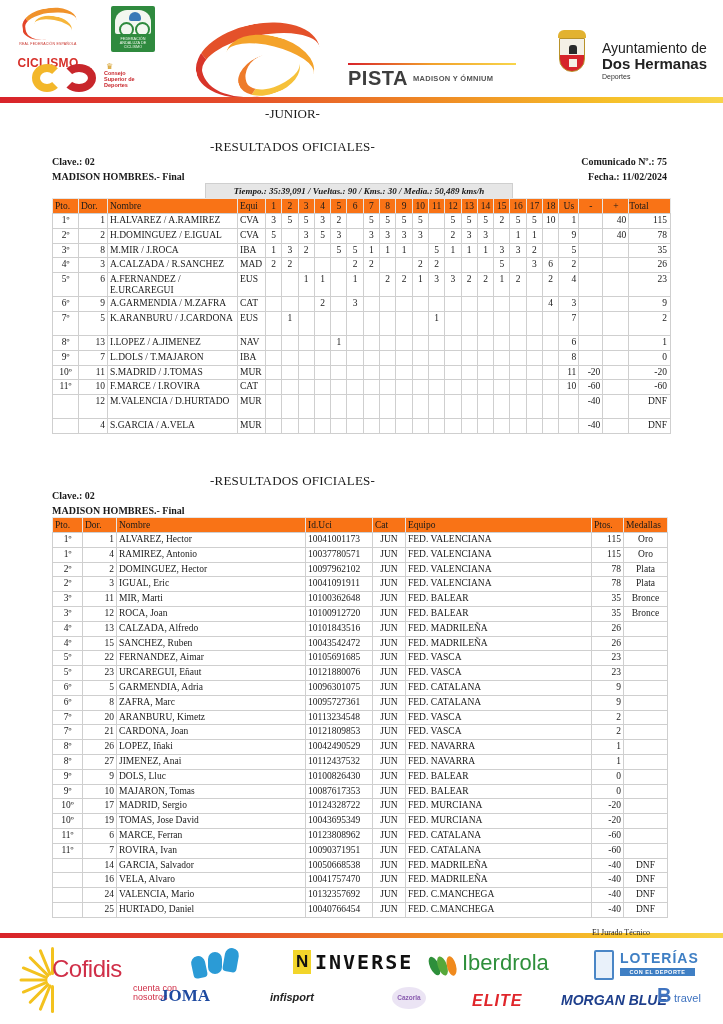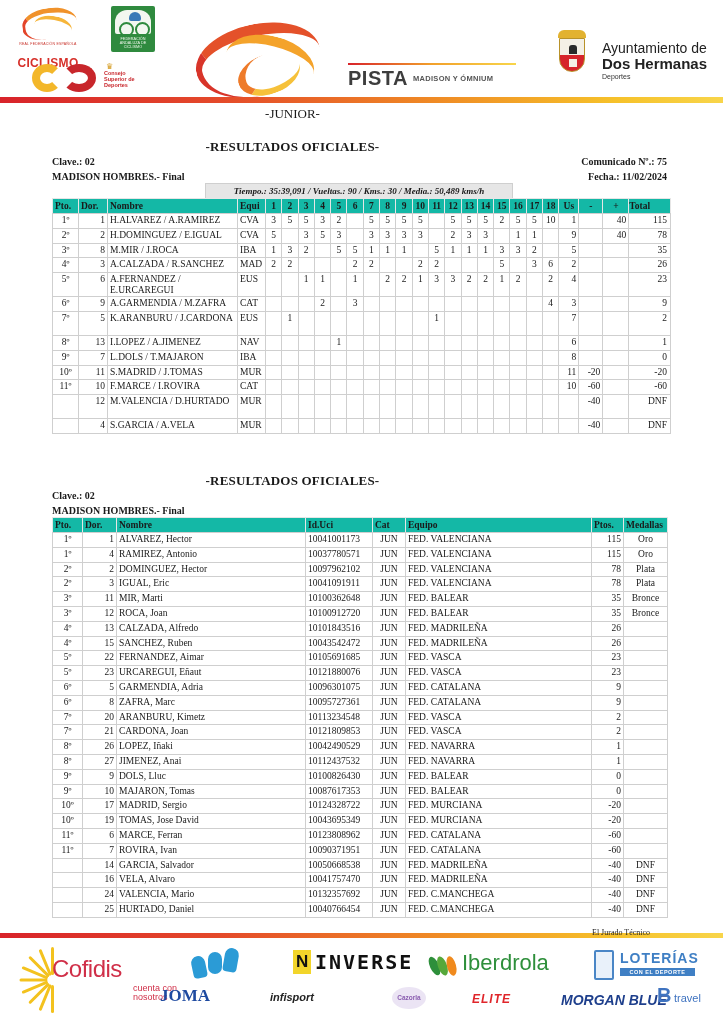--- a/index.html
+++ b/index.html
@@ -44,28 +44,28 @@
   .dh-shield .body { position:absolute; left:2px; top:8px; width:26px; height:34px; border:1.5px solid #b8922a; border-radius:0 0 13px 13px; background:linear-gradient(180deg,#f4f0e6 0 50%,#d6242b 50% 100%); box-sizing:border-box; }
   .dh-shield .fig { position:absolute; left:9px; top:6px; width:8px; height:9px; background:#2a2a2a; border-radius:3px 3px 0 0; }
   .dh-shield .tower { position:absolute; left:9px; top:20px; width:8px; height:8px; background:#f4f0e6; }
   .dh-t1 { left:602px; top:40px; font-family:"Liberation Sans",sans-serif; font-size:14px; color:#222; }
   .dh-t2 { left:602px; top:55px; font-family:"Liberation Sans",sans-serif; font-size:15px; font-weight:bold; color:#222; }
   .dh-t3 { left:602px; top:73px; font-family:"Liberation Sans",sans-serif; font-size:7px; color:#333; }
 
   
   .center-title { position:absolute; left:0; width:585px; text-align:center; }
   .junior { top:106px; font-size:13px; }
-  .res-title { font-size:13px; font-weight:bold; letter-spacing:.2px; }
+  .res-title { font-size:13px; font-weight:normal; letter-spacing:.2px; }
   .meta { position:absolute; font-size:10px; font-weight:bold; }
   .tiempo { position:absolute; left:205px; top:183px; width:308px; height:15px; background:#e6e6e6; border:1px solid #cfcfcf; border-bottom:none; box-sizing:border-box;
     font-size:9px; font-style:italic; font-weight:bold; text-align:center; line-height:14px; }
 
   
   table.grid { position:absolute; border-collapse:collapse; table-layout:fixed; font-size:9.5px; }
-  table.grid th { background:#14b8a6; font-weight:bold; height:14px; padding:0 2px; text-align:left; border:1px solid #e6e6e6; border-bottom:1px solid #cfcfcf; white-space:nowrap; }
+  table.grid th { background:#f97316; font-weight:normal; height:14px; padding:0 2px; text-align:left; border:1px solid #e6e6e6; border-bottom:1px solid #cfcfcf; white-space:nowrap; }
   table.grid td { border:1px solid #cfcfcf; height:13.8px; padding:0 2px; vertical-align:top; line-height:12.6px; white-space:nowrap; overflow:hidden; }
   table.grid td.wrap { white-space:normal; line-height:10.5px; padding-top:1px; }
   .c { text-align:center !important; }
   .r { text-align:right !important; }
   table.t1 th.num { text-align:center; padding:0; }
   table.t1 td.pt { text-align:center; padding:0; }
   table.t1 td.tot { padding-right:3px; }
 
   
   .ftr-line { position:absolute; left:0; top:933px; width:723px; height:5px;
@@ -82,21 +82,21 @@
   .movistar .r2 { position:absolute; left:32px; top:0px; width:14px; height:24px; background:#2b9bd6; border-radius:7px 7px 4px 4px; transform:rotate(10deg); }
   .joma { left:160px; top:986px; font-family:"Liberation Serif",serif; font-weight:bold; font-size:17px; color:#1e4aa0; }
   .inverse-box { left:293px; top:950px; width:18px; height:24px; background:#f2d52a; }
   .inverse-box b { position:absolute; left:3px; top:2px; font-size:17px; color:#111; font-family:"Liberation Sans",sans-serif; }
   .inverse { left:315px; top:950px; font-size:20px; font-weight:bold; color:#111; letter-spacing:2px; font-family:"DejaVu Sans Mono",monospace; }
   .infisport { left:270px; top:991px; font-size:11px; font-style:italic; font-weight:bold; color:#222; }
   .cazorla { left:392px; top:987px; width:34px; height:22px; background:#ebe4f4; border-radius:50%; font-size:6.5px; color:#8a5db0; text-align:center; line-height:22px; font-weight:bold; }
   .iberdrola-leaf { left:430px; top:950px; width:30px; height:28px; }
   .iberdrola-leaf span { position:absolute; top:6px; width:9px; height:20px; border-radius:50% 50% 50% 50%; }
   .iberdrola { left:462px; top:950px; font-size:22px; color:#2e8f3b; }
-  .elite { left:472px; top:992px; font-size:12px; font-weight:bold; color:#e0262b; letter-spacing:1px; font-style:italic; }
+  .elite { left:472px; top:992px; font-size:16px; font-weight:bold; color:#e0262b; letter-spacing:1px; font-style:italic; }
   .loterias-box { left:594px; top:950px; width:20px; height:30px; border:2px solid #4a86c6; border-radius:2px; box-sizing:border-box; background:#e9f1fa; }
   .loterias { left:620px; top:950px; font-size:14px; font-weight:bold; color:#3f7fc4; letter-spacing:1px; }
   .loterias-sub { left:620px; top:968px; width:75px; height:8px; background:#3f7fc4; color:#fff; font-size:5.5px; font-weight:bold; text-align:center; line-height:8px; letter-spacing:.5px; }
   .morgan { left:561px; top:992px; font-size:14px; font-weight:bold; font-style:italic; color:#1e3f8c; }
   .btravel-b { left:657px; top:984px; font-size:20px; font-weight:bold; color:#3f73c0; }
   .btravel { left:674px; top:992px; font-size:11px; color:#3f73c0; }
 </style>
 </head>
 <body>
 

